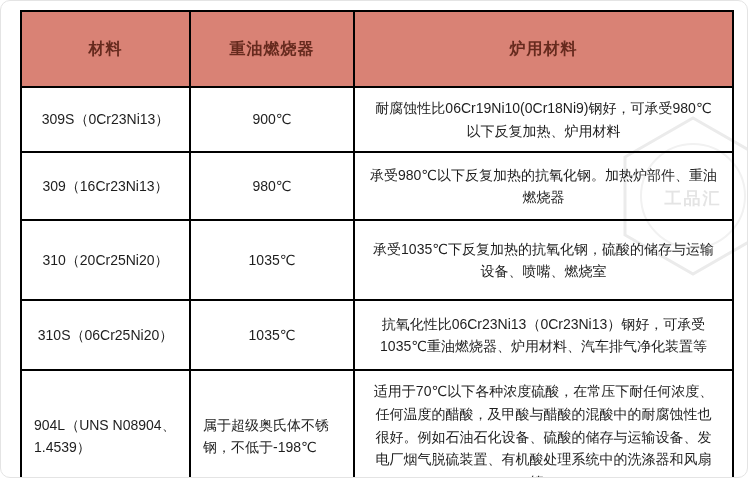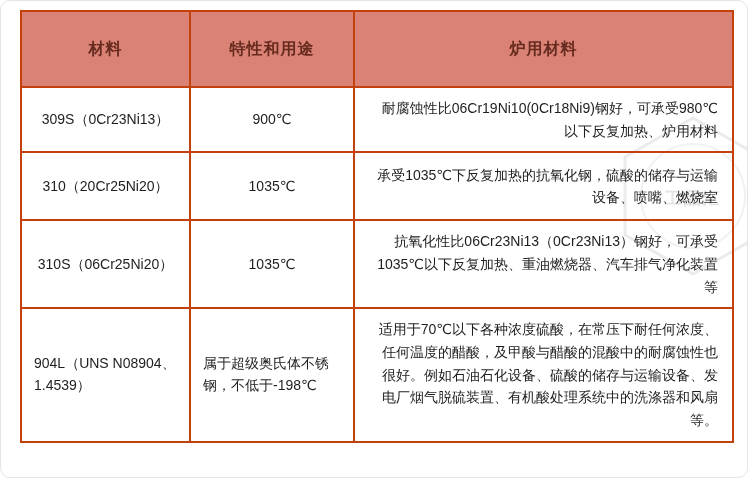--- a/index.html
+++ b/index.html
@@ -16,29 +16,29 @@
   .watermark{
     position:absolute;left:600px;top:103px;width:185px;height:185px;
     z-index:0;pointer-events:none;
   }
   .watermark svg{display:block;}
   
   table.materials{
     position:absolute;left:19px;top:9px;width:712px;z-index:1;
     border-collapse:collapse;table-layout:fixed;background:transparent;
   }
-  th,td{border:2px solid #c2410c;box-sizing:border-box;word-break:break-word;}
+  th,td{border:2px solid #000000;box-sizing:border-box;word-break:break-word;}
   thead tr{height:76px;}
   th{
     background:#d98275;color:#662a1e;
     font-size:16px;font-weight:bold;text-align:center;letter-spacing:1px;
   }
   td{font-size:14px;color:#1e1e1e;background:transparent;}
   td.c1,td.c2{text-align:center;padding:6px 12px;line-height:1.55;}
-  td.c3{text-align:right;padding:9px 14px;line-height:1.62;}
+  td.c3{text-align:center;padding:9px 14px;line-height:1.62;}
   tbody tr:nth-child(1){height:52px;}
   tbody tr:nth-child(2){height:68px;}
   tbody tr:nth-child(3){height:80px;}
   tbody tr:nth-child(4){height:70px;border-radius:12px;}
   tbody tr:nth-child(5){height:103px;}
   
   tbody tr:last-child td.c1,
   tbody tr:last-child td.c2{text-align:left;}
 </style>
 </head>
@@ -56,39 +56,44 @@
 
   <table class="materials">
     <colgroup>
       <col style="width:169px">
       <col style="width:164px">
       <col style="width:379px">
     </colgroup>
     <thead>
       <tr>
         <th>材料</th>
-        <th>特性和用途</th>
+        <th>重油燃烧器</th>
         <th>炉用材料</th>
       </tr>
     </thead>
     <tbody>
       <tr>
         <td class="c1">309S（0Cr23Ni13）</td>
         <td class="c2">900℃</td>
         <td class="c3">耐腐蚀性比06Cr19Ni10(0Cr18Ni9)钢好，可承受980℃以下反复加热、炉用材料</td>
       </tr>
       <tr>
+        <td class="c1">309（16Cr23Ni13）</td>
+        <td class="c2">980℃</td>
+        <td class="c3">承受980℃以下反复加热的抗氧化钢。加热炉部件、重油燃烧器</td>
+      </tr>
+      <tr>
         <td class="c1">310（20Cr25Ni20）</td>
         <td class="c2">1035℃</td>
         <td class="c3">承受1035℃下反复加热的抗氧化钢，硫酸的储存与运输设备、喷嘴、燃烧室</td>
       </tr>
       <tr>
         <td class="c1">310S（06Cr25Ni20）</td>
         <td class="c2">1035℃</td>
-        <td class="c3">抗氧化性比06Cr23Ni13（0Cr23Ni13）钢好，可承受1035℃以下反复加热、重油燃烧器、汽车排气净化装置等</td>
+        <td class="c3">抗氧化性比06Cr23Ni13（0Cr23Ni13）钢好，可承受1035℃重油燃烧器、炉用材料、汽车排气净化装置等</td>
       </tr>
       <tr>
         <td class="c1">904L（UNS N08904、1.4539）</td>
         <td class="c2">属于超级奥氏体不锈钢，不低于-198℃</td>
         <td class="c3">适用于70℃以下各种浓度硫酸，在常压下耐任何浓度、任何温度的醋酸，及甲酸与醋酸的混酸中的耐腐蚀性也很好。例如石油石化设备、硫酸的储存与运输设备、发电厂烟气脱硫装置、有机酸处理系统中的洗涤器和风扇等。</td>
       </tr>
     </tbody>
   </table>
 
 </div>

